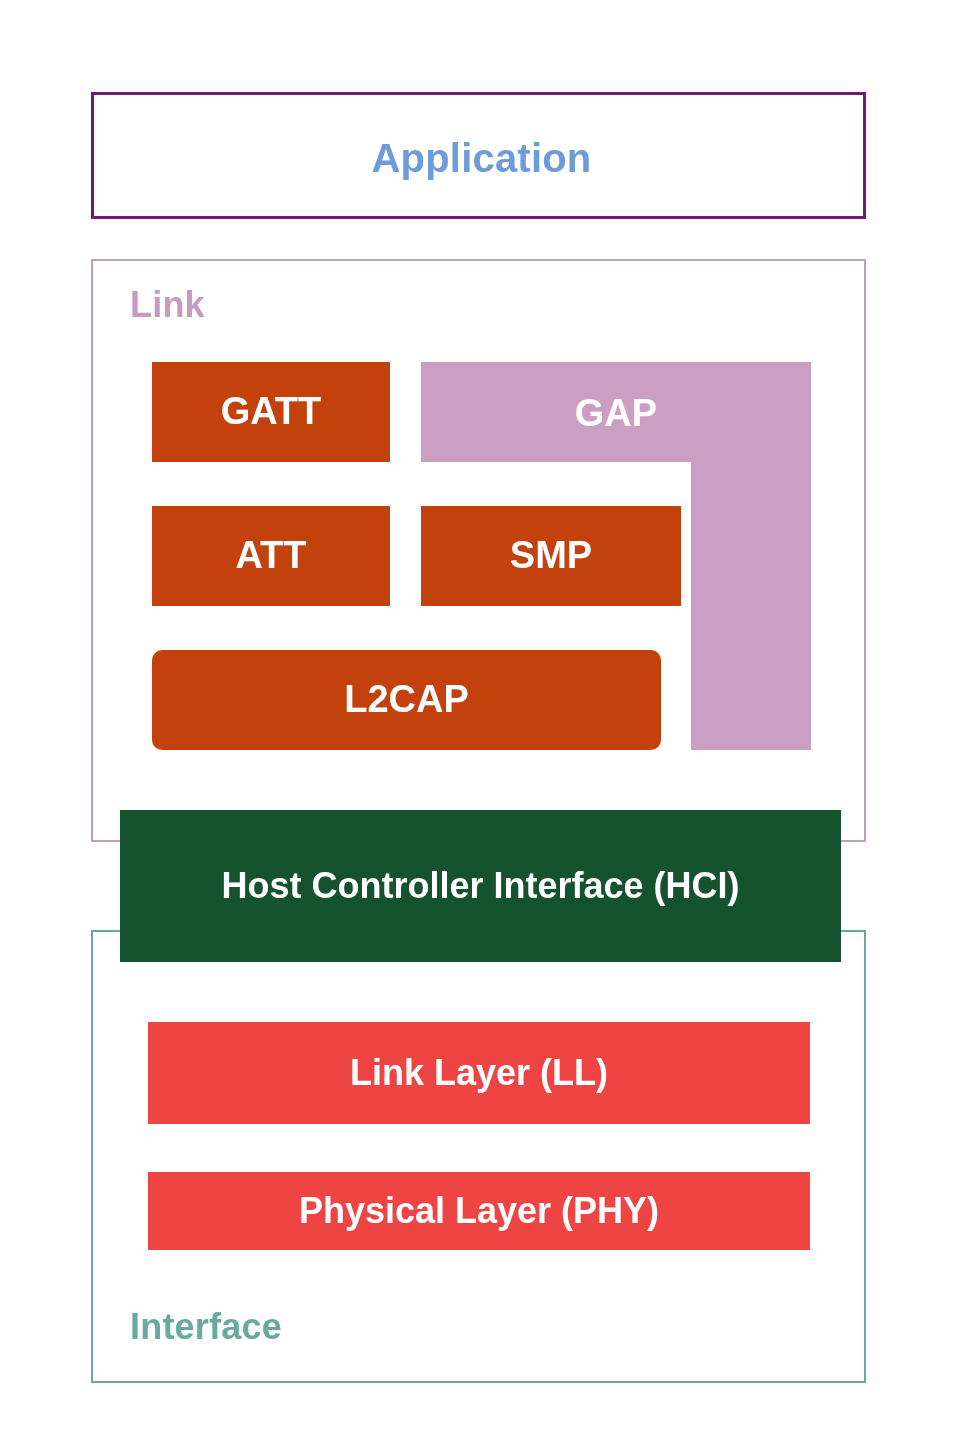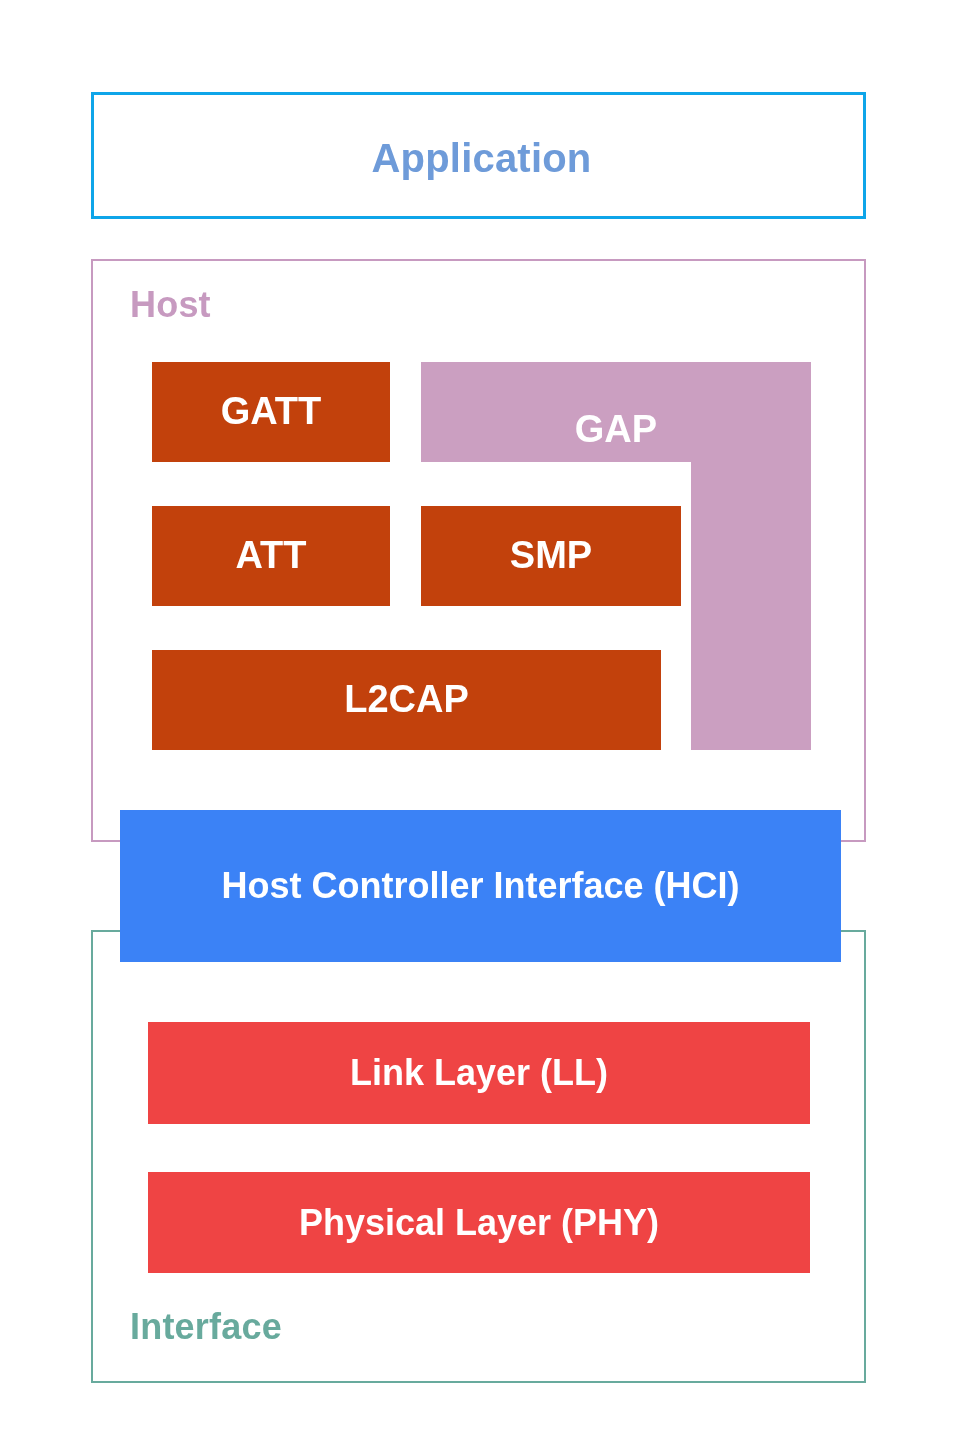--- a/index.html
+++ b/index.html
@@ -22,21 +22,21 @@
   .container-box {
     position: absolute;
     box-sizing: border-box;
     background: transparent;
   }
   .app-box {
     left: 91px;
     top: 92px;
     width: 775px;
     height: 127px;
-    border: 3px solid #0ea5e9;
+    border: 3px solid #701a75;
   }
   .host-box {
     left: 91px;
     top: 259px;
     width: 775px;
     height: 583px;
     border: 2px solid #c79ac0;
   }
   .controller-box {
     left: 91px;
@@ -84,27 +84,27 @@
     display: flex;
     align-items: center;
     justify-content: center;
     color: #ffffff;
     font-weight: bold;
     text-align: center;
     line-height: 1.05;
   }
   .block-mauve { background: #c2410c; }
   .block-teal  { background: #ef4444; }
-  .block-red   { background: #3b82f6; }
+  .block-red   { background: #14532d; }
 
   
   .blk-gatt  { left: 152px; top: 362px; width: 238px; height: 100px; font-size: 38px; }
   .blk-att   { left: 152px; top: 506px; width: 238px; height: 100px; font-size: 38px; text-align: right; }
   .blk-smp   { left: 421px; top: 506px; width: 260px; height: 100px; font-size: 38px; }
-  .blk-l2cap { left: 152px; top: 650px; width: 509px; height: 100px; font-size: 38px; }
+  .blk-l2cap { left: 152px; top: 650px; width: 509px; height: 100px; font-size: 38px; border-radius: 10px; }
 
   
   .gap-wrap {
     position: absolute;
     left: 421px;
     top: 362px;
     width: 390px;
     height: 388px;
   }
   .gap-top {
@@ -119,21 +119,21 @@
     position: absolute;
     left: 270px;
     top: 100px;
     width: 120px;
     height: 288px;
     background: #cb9fc1;
   }
   .gap-label {
     position: absolute;
     left: 0;
-    top: 17px;
+    top: 1px;
     width: 390px;
     height: 100px;
     display: flex;
     align-items: center;
     justify-content: center;
     color: #ffffff;
     font-weight: bold;
     font-size: 38px;
   }
 
@@ -142,33 +142,33 @@
     left: 120px;
     top: 810px;
     width: 721px;
     height: 152px;
     font-size: 36px;
     z-index: 5;
   }
 
   
   .blk-ll  { left: 148px; top: 1022px; width: 662px; height: 102px; font-size: 36px; }
-  .blk-phy { left: 148px; top: 1172px; width: 662px; height: 101px; font-size: 36px; }
+  .blk-phy { left: 148px; top: 1172px; width: 662px; height: 78px; font-size: 36px; }
 </style>
 </head>
 <body>
 
 <div id="stage">
 
   <div class="container-box app-box">
     <div class="box-title app-title">Application</div>
   </div>
 
   <div class="container-box host-box">
-    <div class="box-title host-title">Host</div>
+    <div class="box-title host-title">Link</div>
   </div>
 
   <div class="block block-mauve blk-gatt">GATT</div>
 
   <div class="gap-wrap">
     <div class="gap-top"></div>
     <div class="gap-leg"></div>
     <div class="gap-label">GAP</div>
   </div>
 

